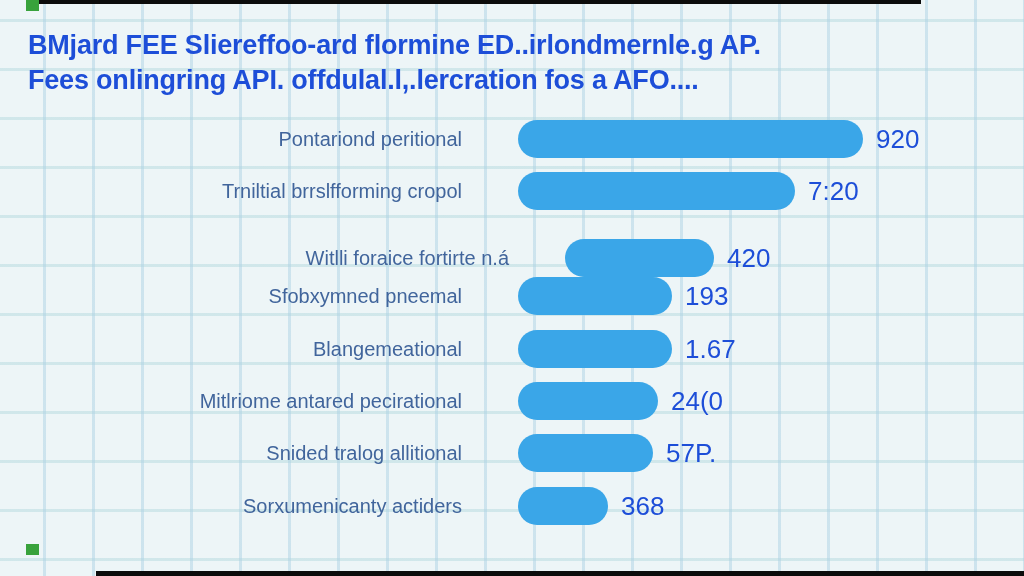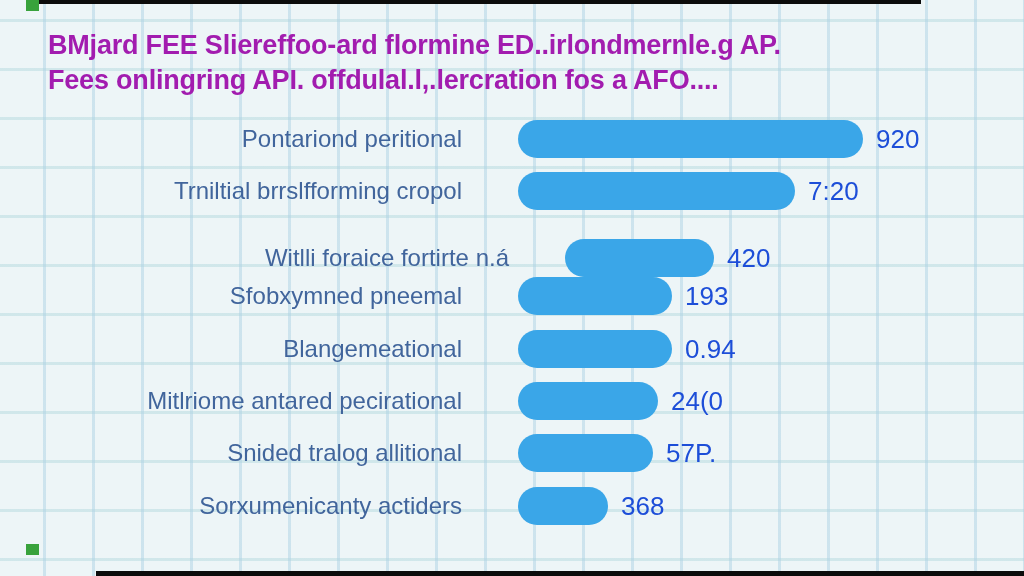--- a/index.html
+++ b/index.html
@@ -8,29 +8,29 @@
     font-family:"Liberation Sans","DejaVu Sans",sans-serif;
     background-color:#edf5f7;
     background-image:
       linear-gradient(to right, rgba(173,210,228,0.50) 0px, rgba(173,210,228,0.50) 3px, transparent 3px),
       linear-gradient(to bottom, rgba(168,212,218,0.42) 0px, rgba(168,212,218,0.42) 3px, transparent 3px);
     background-size:49px 49px;
     background-position:43px 19px;
   }
   #chart{position:absolute;inset:0;}
   .title{
-    position:absolute;left:48px;top:28px;
-    font-size:27px;font-weight:700;color:#a21caf;
+    position:absolute;left:28px;top:28px;
+    font-size:27px;font-weight:700;color:#1d4ed8;
     letter-spacing:-0.2px;line-height:35px;white-space:nowrap;
   }
   .row{position:absolute;left:0;width:1024px;height:38px;}
   .label{
     position:absolute;left:0;top:50%;transform:translateY(-50%);
     width:462px;text-align:right;
-    font-size:24px;color:#41659c;font-weight:500;white-space:nowrap;
+    font-size:20px;color:#41659c;font-weight:500;white-space:nowrap;
   }
   .bar{
     position:absolute;left:518px;top:0;height:38px;
     border-radius:19px;background:#3aa6e8;
   }
   .value{
     position:absolute;top:0;line-height:38px;
     font-size:26px;color:#1d4ed8;white-space:nowrap;
   }
   .edge-strip{position:absolute;background:#0b0b0b;}
@@ -71,21 +71,21 @@
     <div class="value" style="left: 680px;">420</div>
   </div>
       <div class="row" style="top: 277.2px;">
     <div class="label">Sfobxymned pneemal</div>
     <div class="bar" style="width: 154px; background: rgb(58, 166, 232);"></div>
     <div class="value" style="left: 685px;">193</div>
   </div>
       <div class="row" style="top: 329.6px;">
     <div class="label">Blangemeational</div>
     <div class="bar" style="width: 154px; background: rgb(58, 166, 232);"></div>
-    <div class="value" style="left: 685px;">0.94</div>
+    <div class="value" style="left: 685px;">1.67</div>
   </div>
       <div class="row" style="top: 382px;">
     <div class="label">Mitlriome antared pecirational</div>
     <div class="bar" style="width: 140px; background: rgb(58, 166, 232);"></div>
     <div class="value" style="left: 671px;">24(0</div>
   </div>
       <div class="row" style="top: 434.4px;">
     <div class="label">Snided tralog allitional</div>
     <div class="bar" style="width: 135px; background: rgb(58, 166, 232);"></div>
     <div class="value" style="left: 666px;">57P.</div>

